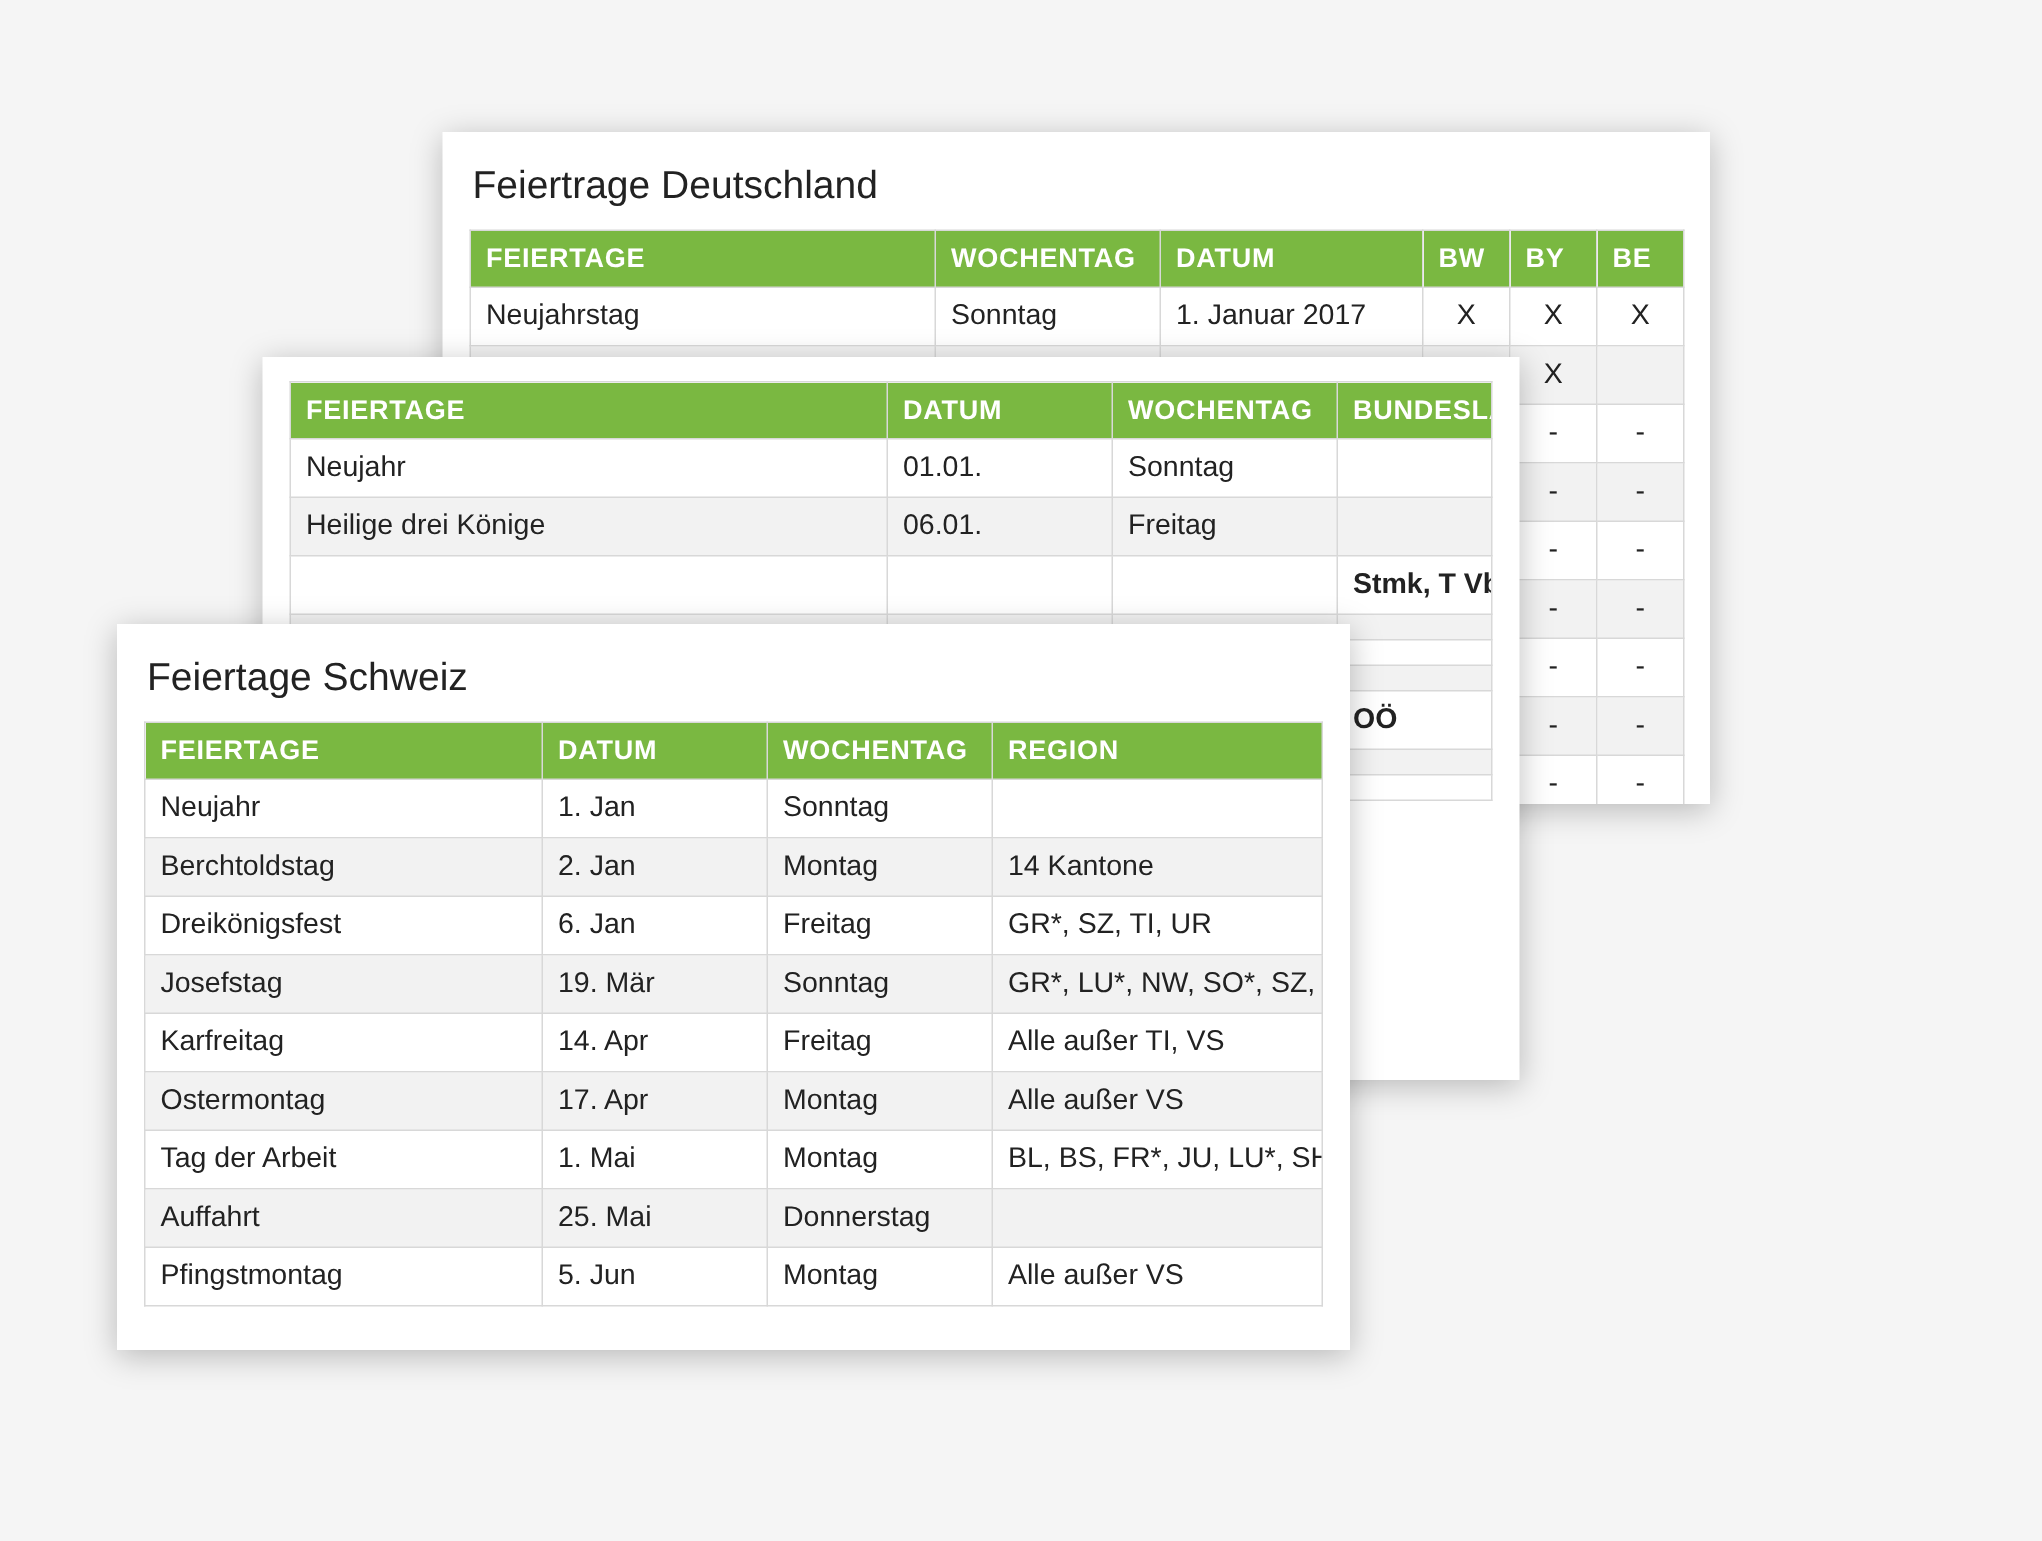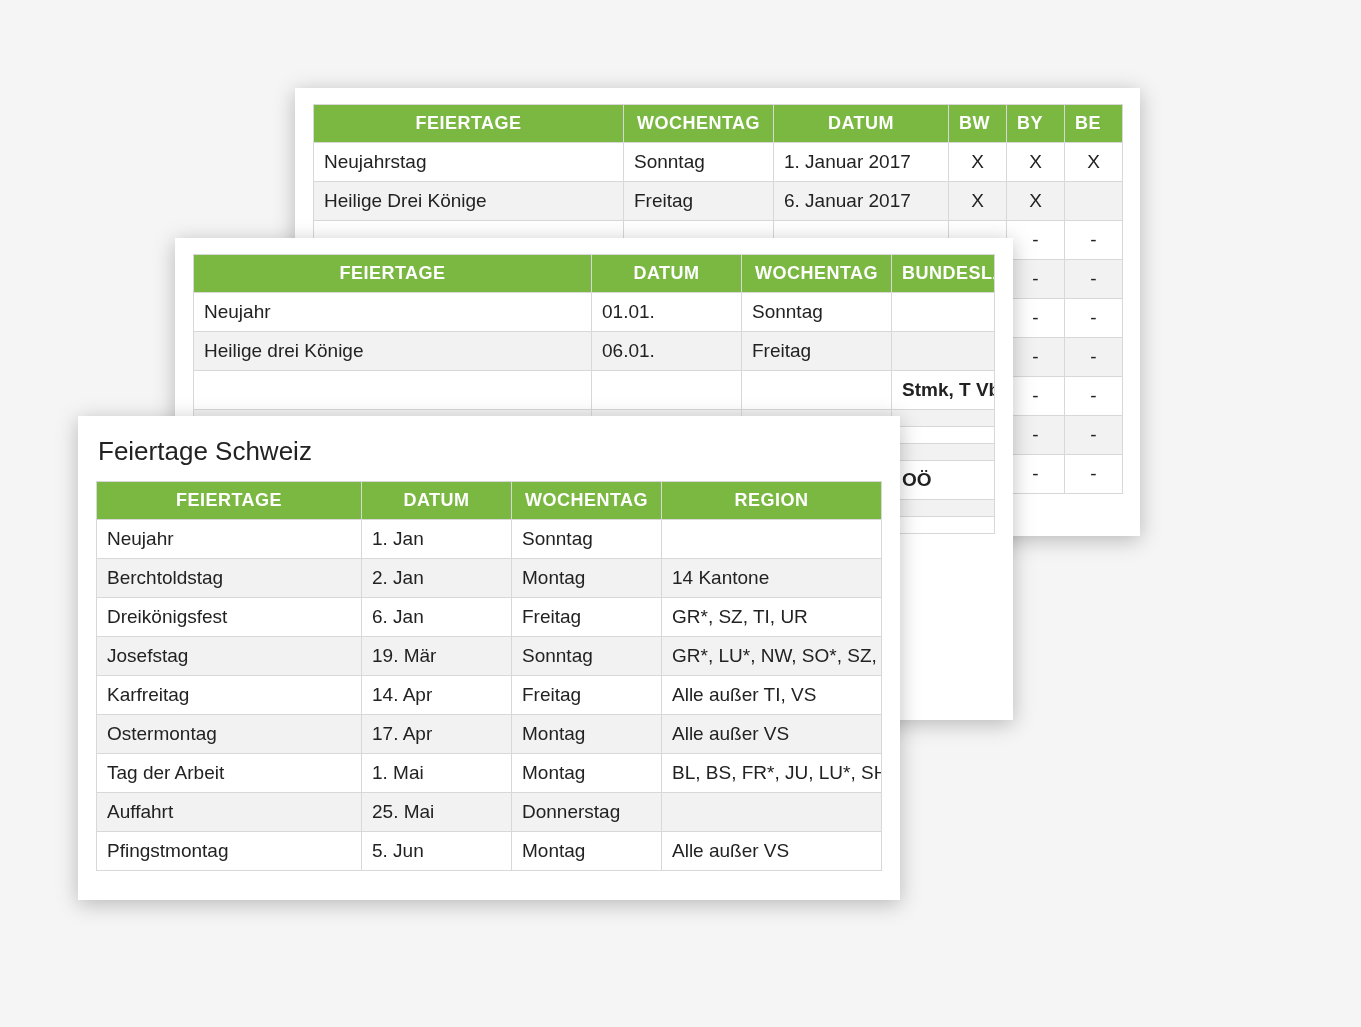--- a/index.html
+++ b/index.html
@@ -35,21 +35,21 @@
     width: 100%;
     table-layout: fixed;
   }
   th {
     background: #7ab841;
     color: #fff;
     font-weight: 700;
     text-transform: uppercase;
     font-size: 18px;
     letter-spacing: .5px;
-    text-align: center;
+    text-align: left;
     padding: 8px 10px;
     border: 1px solid #d8d8d8;
     white-space: nowrap;
     overflow: hidden;
   }
   th.center { text-align: left; }
   td {
     border: 1px solid #d8d8d8;
     padding: 8px 10px;
     font-size: 19px;
@@ -84,20 +84,21 @@
     z-index: 3;
   }
   .bold-cell { font-weight: 700; }
 </style>
 </head>
 <body>
 
 <div class="canvas">
 
   <div class="card card-de">
+    <div class="card-title">Feiertrage Deutschland</div>
     <table>
       <colgroup>
         <col style="width:310px">
           <col style="width:150px">
           <col style="width:175px">
         <col style="width:58px">
           <col style="width:58px">
           <col style="width:58px">
       </colgroup>
       <thead>

